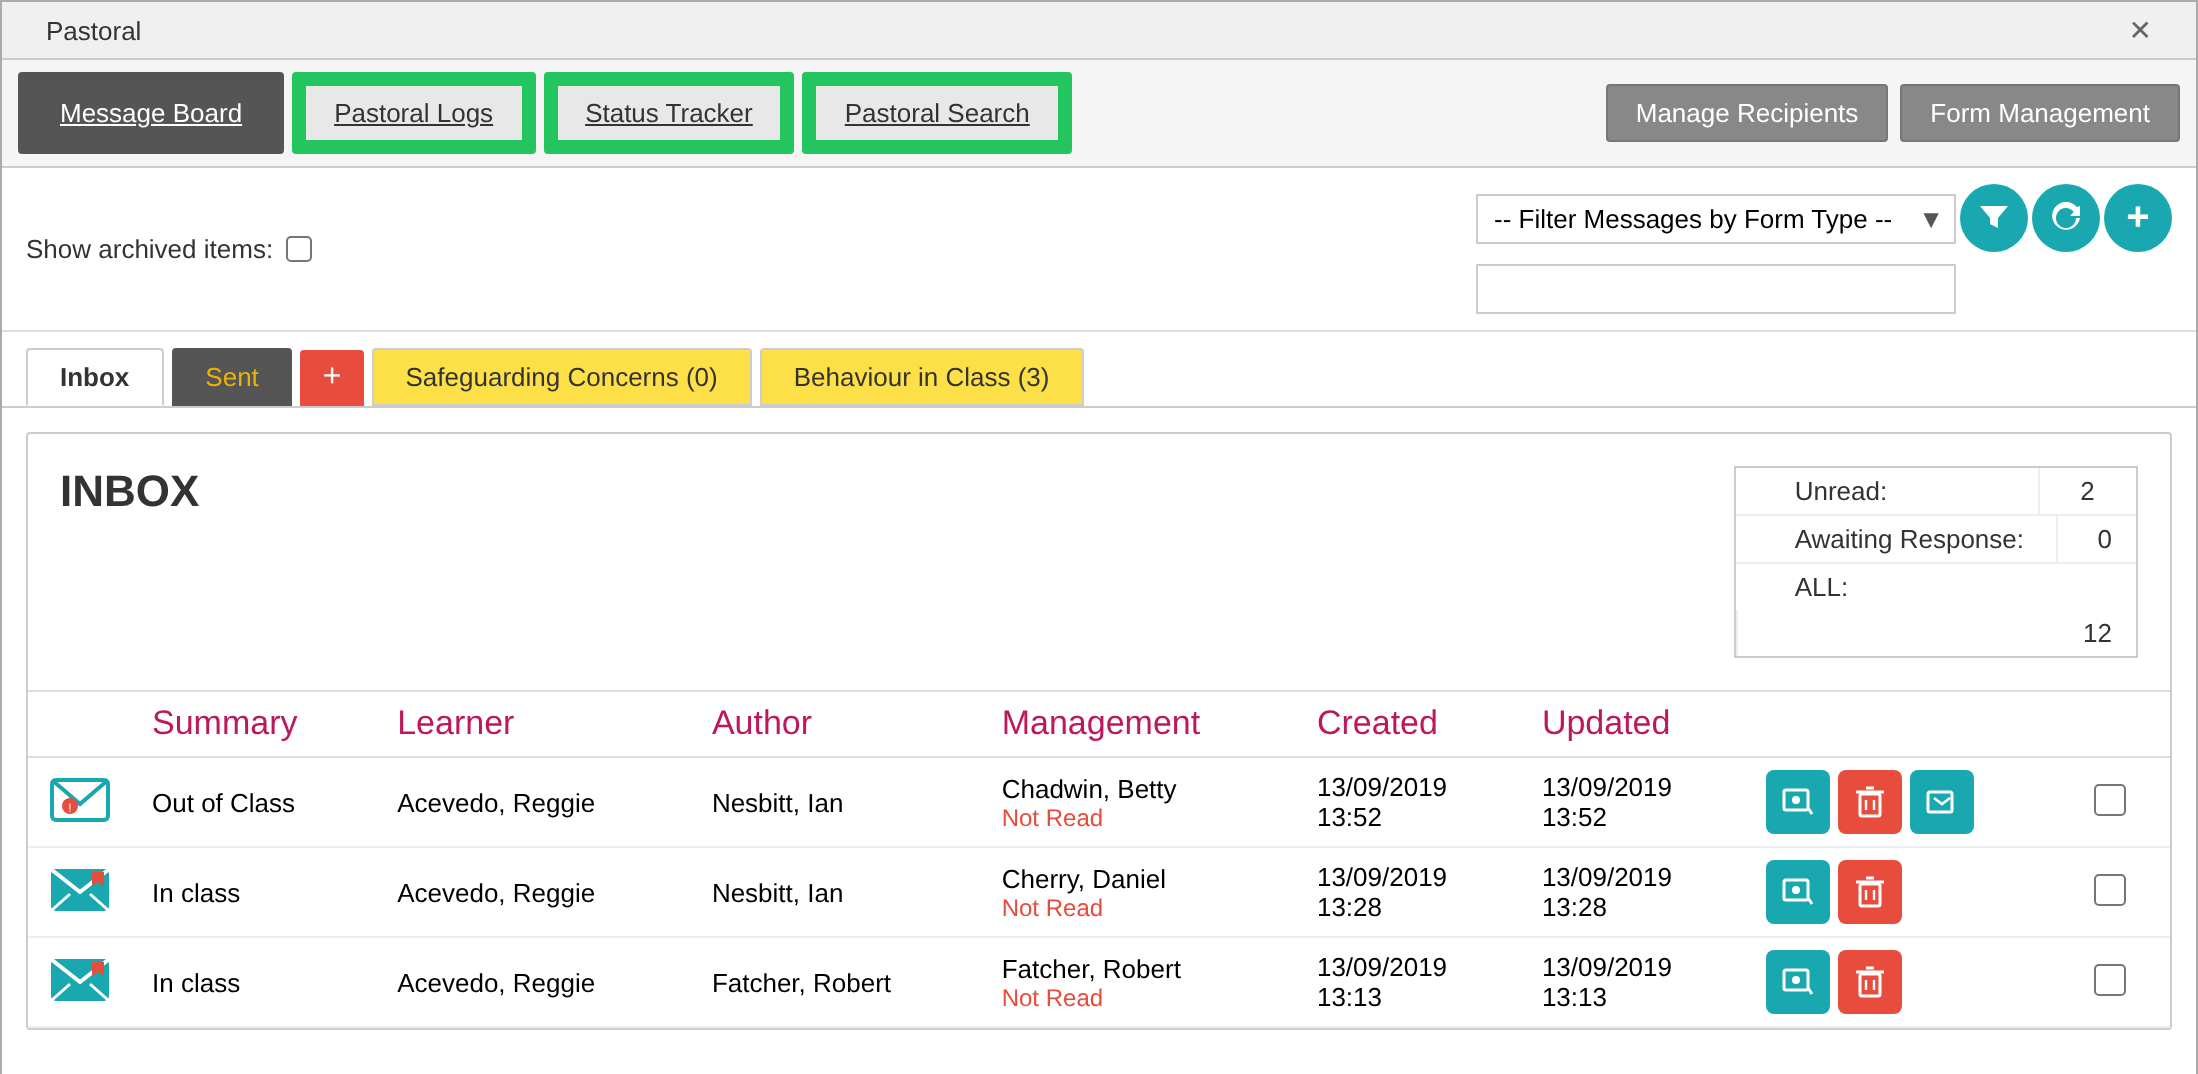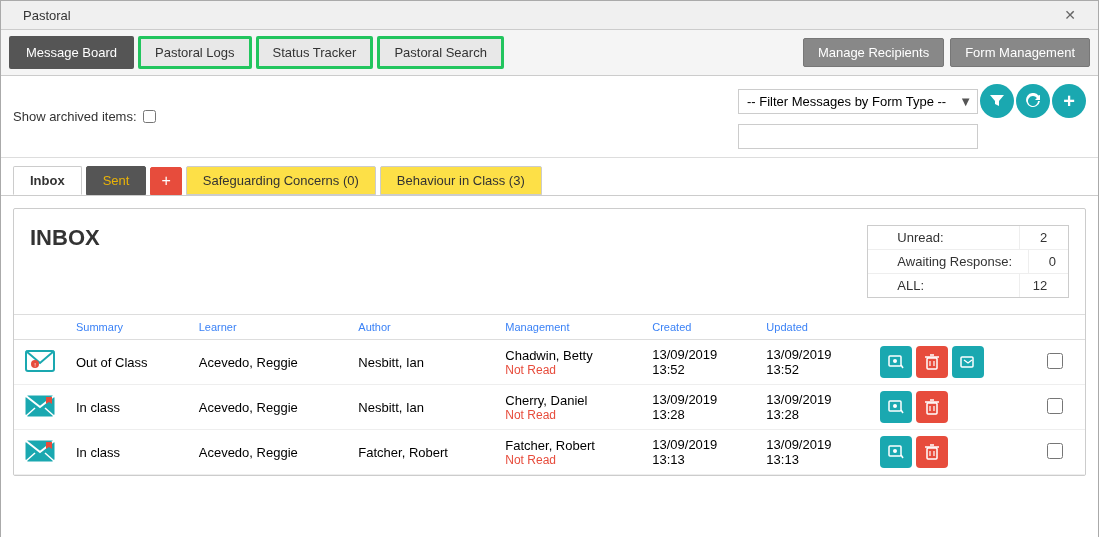--- a/index.html
+++ b/index.html
@@ -46,26 +46,27 @@
       padding: 6px 8px;
       gap: 4px;
       justify-content: space-between;
     }
     .nav-tabs-left {
       display: flex;
       gap: 4px;
     }
     .nav-tab {
       padding: 6px 14px;
-      border: 3px solid #22c55e;
+      border: 7px solid #22c55e;
       background: #e8e8e8;
       cursor: pointer;
       font-size: 13px;
       color: #333;
       border-radius: 2px;
+      text-decoration: underline;
     }
     .nav-tab.active {
       background: #555;
       color: #fff;
       border-color: #555;
     }
     .nav-tabs-right {
       display: flex;
       gap: 6px;
     }
@@ -204,20 +205,21 @@
     .inbox-stats {
       border: 1px solid #ccc;
       font-size: 13px;
     }
     .inbox-stat-row {
       display: flex;
       border-bottom: 1px solid #eee;
     }
     .inbox-stat-row:last-child {
       border-bottom: none;
+      flex-direction: column;
     }
     .inbox-stat-label {
       padding: 4px 16px 4px 8px;
       color: #333;
       min-width: 130px;
       margin-left: 21px;
     }
     .inbox-stat-value {
       padding: 4px 12px;
       color: #333;
@@ -227,23 +229,23 @@
       border-left: 1px solid #eee;
     }
     .messages-table {
       width: 100%;
       border-collapse: collapse;
     }
     .messages-table th {
       text-align: left;
       padding: 6px 10px;
       font-weight: normal;
-      color: #3b82f6;
+      color: #be185d;
       border-bottom: 1px solid #ddd;
-      font-size: 11px;
+      font-size: 17px;
     }
     .messages-table td {
       padding: 6px 10px;
       border-bottom: 1px solid #eee;
       font-size: 13px;
       vertical-align: middle;
     }
     .not-read {
       color: #e74c3c;
       font-size: 12px;

